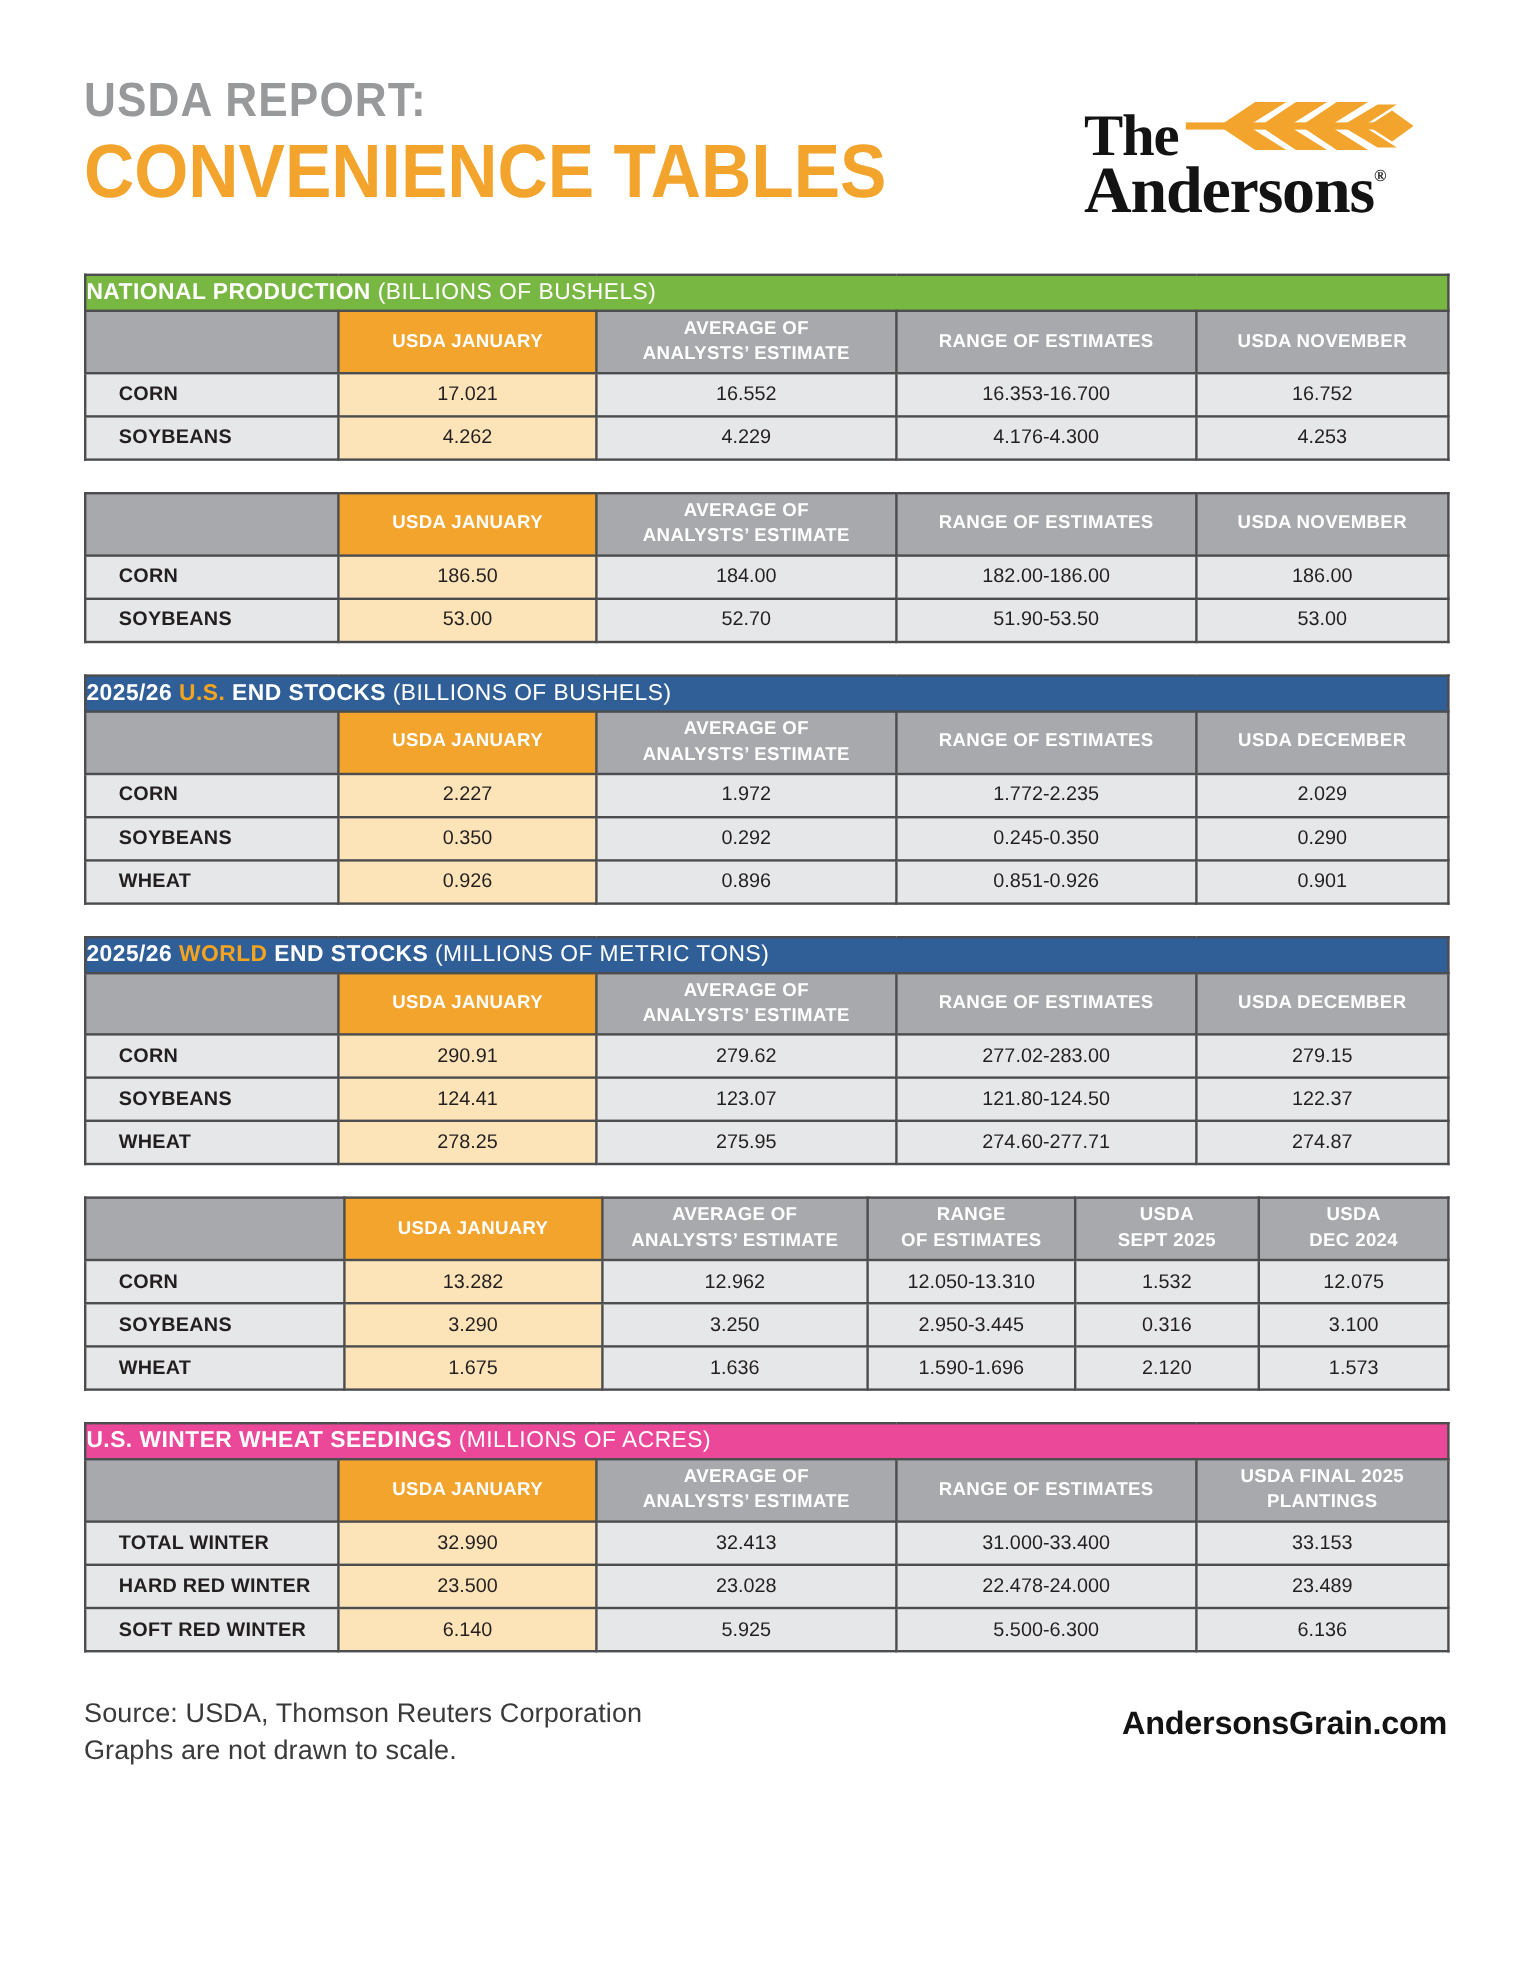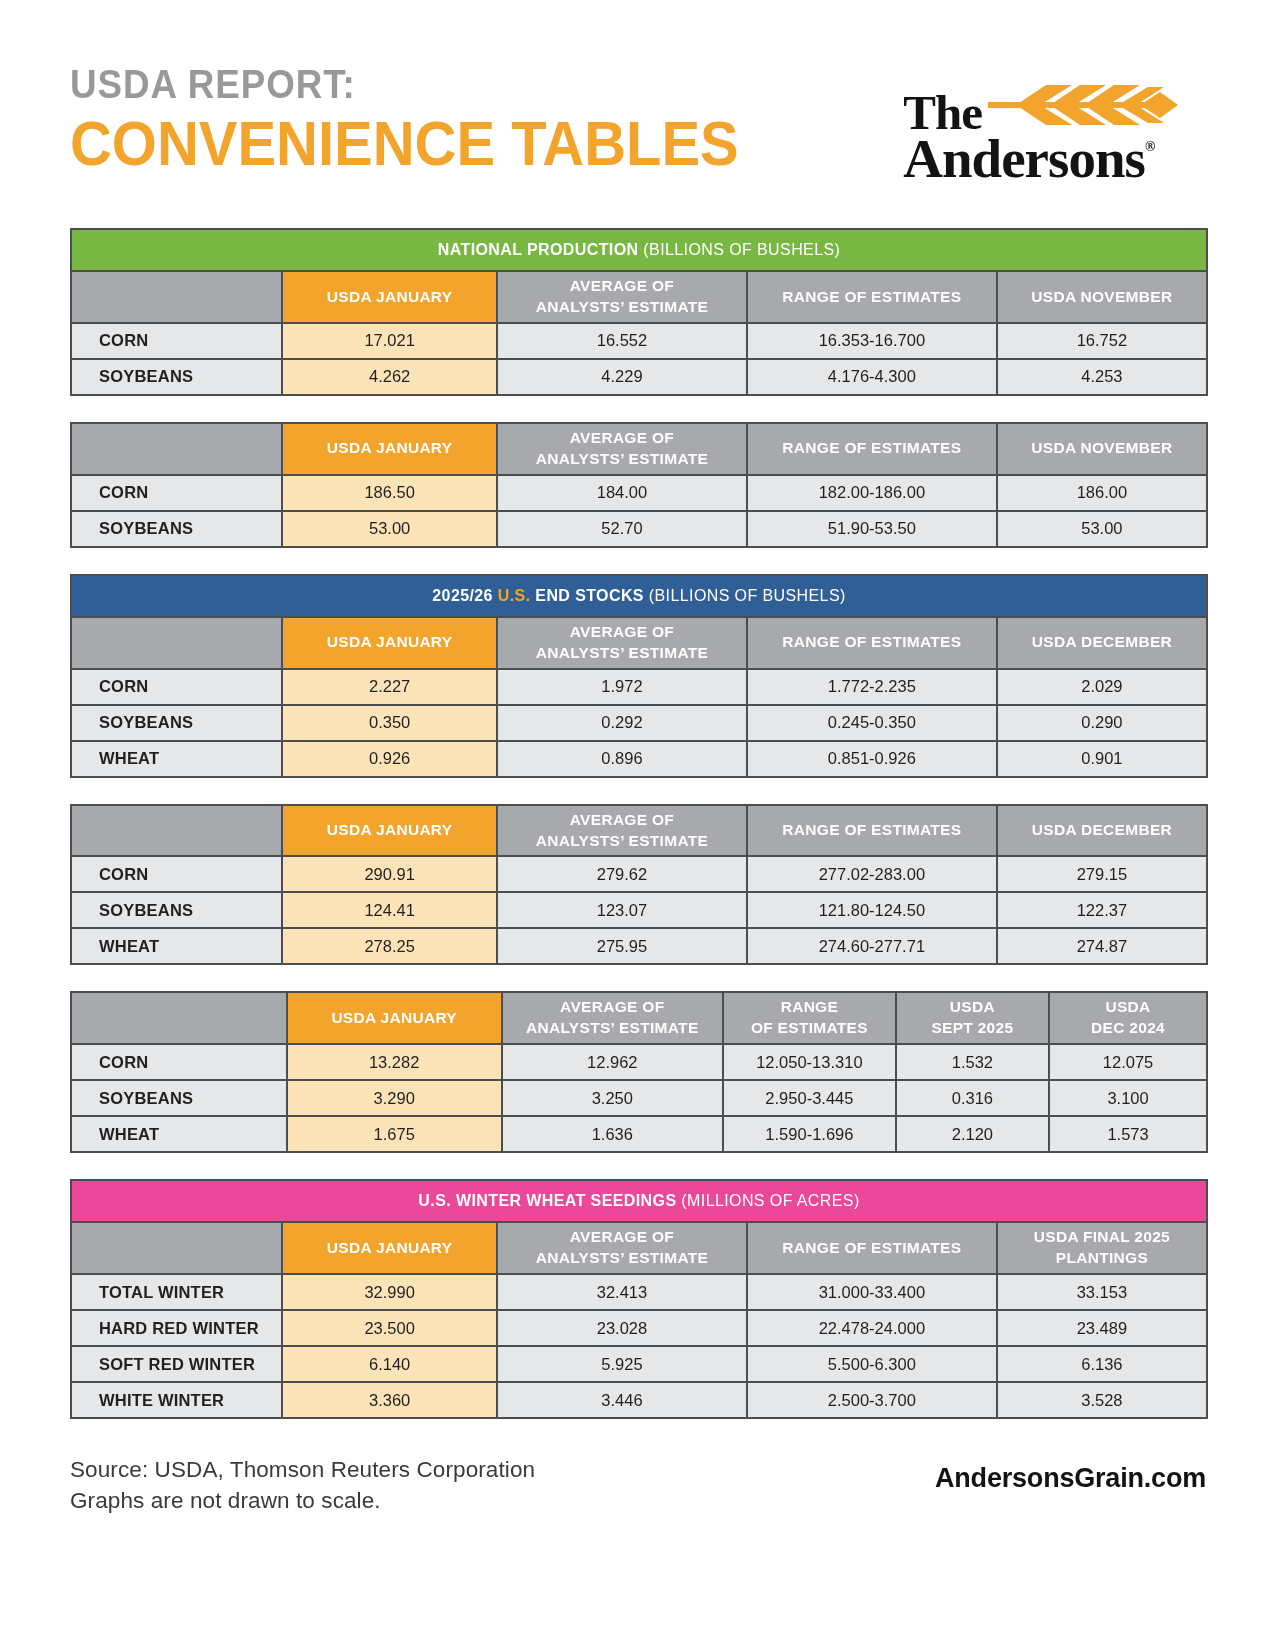--- a/index.html
+++ b/index.html
@@ -31,22 +31,22 @@
   .logo-bottom { font-size: 55px; font-weight: 700; line-height: 1.0; letter-spacing: -1px; margin-top: -4px; }
   .reg { font-size: 14px; vertical-align: 26px; letter-spacing: 0; }
 
   
   table.tbl {
     width: 100%; border-collapse: collapse; table-layout: fixed;
     margin-bottom: 26px;
   }
   table.tbl th, table.tbl td { border: 2px solid #4c4d4f; }
   th.title-cell {
-    color: #ffffff; font-size: 16px; letter-spacing: .4px;
-    height: 42px; text-align: center; font-weight: 400;
+    color: #ffffff; font-size: 19px; letter-spacing: .4px;
+    height: 30px; text-align: left; font-weight: 400;
   }
   .seg-bold { font-weight: 700; }
   .seg-regular { font-weight: 400; }
   th.col-head {
     background: #a8a9ad; color: #ffffff; font-weight: 700;
     font-size: 15.5px; line-height: 1.35; letter-spacing: .3px;
     height: 48px; text-align: center; white-space: pre-line; padding: 4px 6px;
   }
   th.col-head.jan { background: #f2a42c; }
   td { height: 36px; font-size: 16.5px; background: #e6e7e8; text-align: center; }
@@ -212,20 +212,23 @@
       <table class="tbl">
         <colgroup>
           <col style="width: 18.6%;">
           <col style="width: 18.9%;">
           <col style="width: 22%;">
           <col style="width: 22%;">
           <col style="width: 18.5%;">
         </colgroup>
         <thead>
           <tr>
+            <th class="title-cell" colspan="5" style="background: rgb(48, 95, 151);"><span class="seg-bold">2025/26 </span><span class="seg-bold" style="color: rgb(245, 164, 31);">WORLD</span><span class="seg-bold"> END STOCKS</span><span class="seg-regular"> (MILLIONS OF METRIC TONS)</span></th>
+          </tr>
+          <tr>
             <th class="col-head"></th>
             <th class="col-head jan">USDA JANUARY</th>
             <th class="col-head">AVERAGE OF
 ANALYSTS’ ESTIMATE</th>
             <th class="col-head">RANGE OF ESTIMATES</th>
             <th class="col-head">USDA DECEMBER</th>
           </tr>
         </thead>
         <tbody>
           <tr>
@@ -337,27 +340,20 @@
             <td>23.028</td>
             <td>22.478-24.000</td>
             <td>23.489</td>
           </tr>
           <tr>
             <td class="row-label">SOFT RED WINTER</td>
             <td class="jan">6.140</td>
             <td>5.925</td>
             <td>5.500-6.300</td>
             <td>6.136</td>
-          </tr>
-          <tr>
-            <td class="row-label">WHITE WINTER</td>
-            <td class="jan">3.360</td>
-            <td>3.446</td>
-            <td>2.500-3.700</td>
-            <td>3.528</td>
           </tr>
         </tbody>
       </table>
     </div>
 
   <div class="footer">
     <div class="notes">
       <div>Source: USDA, Thomson Reuters Corporation</div>
       <div>Graphs are not drawn to scale.</div>
     </div>

